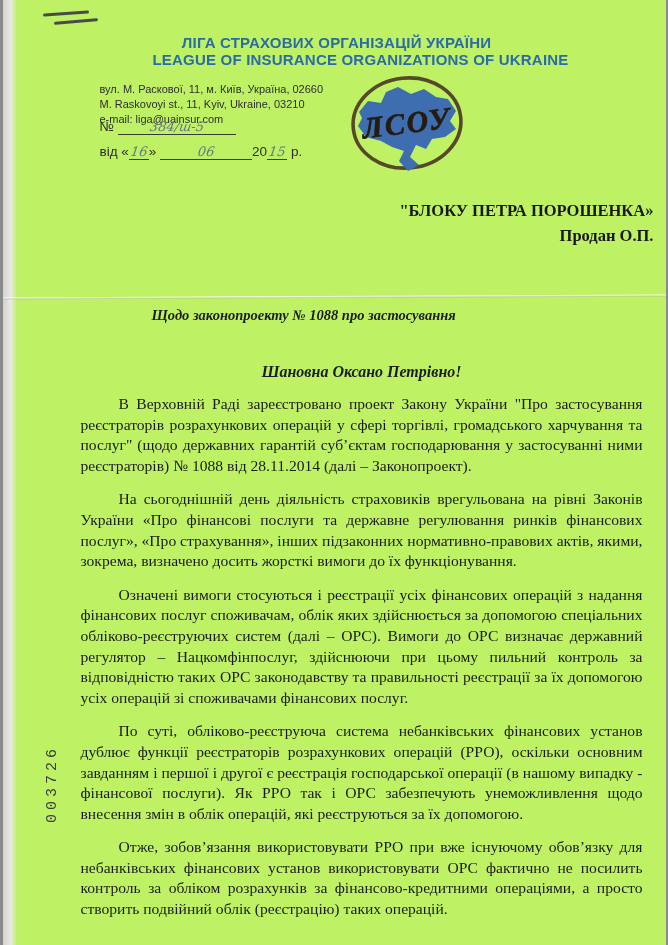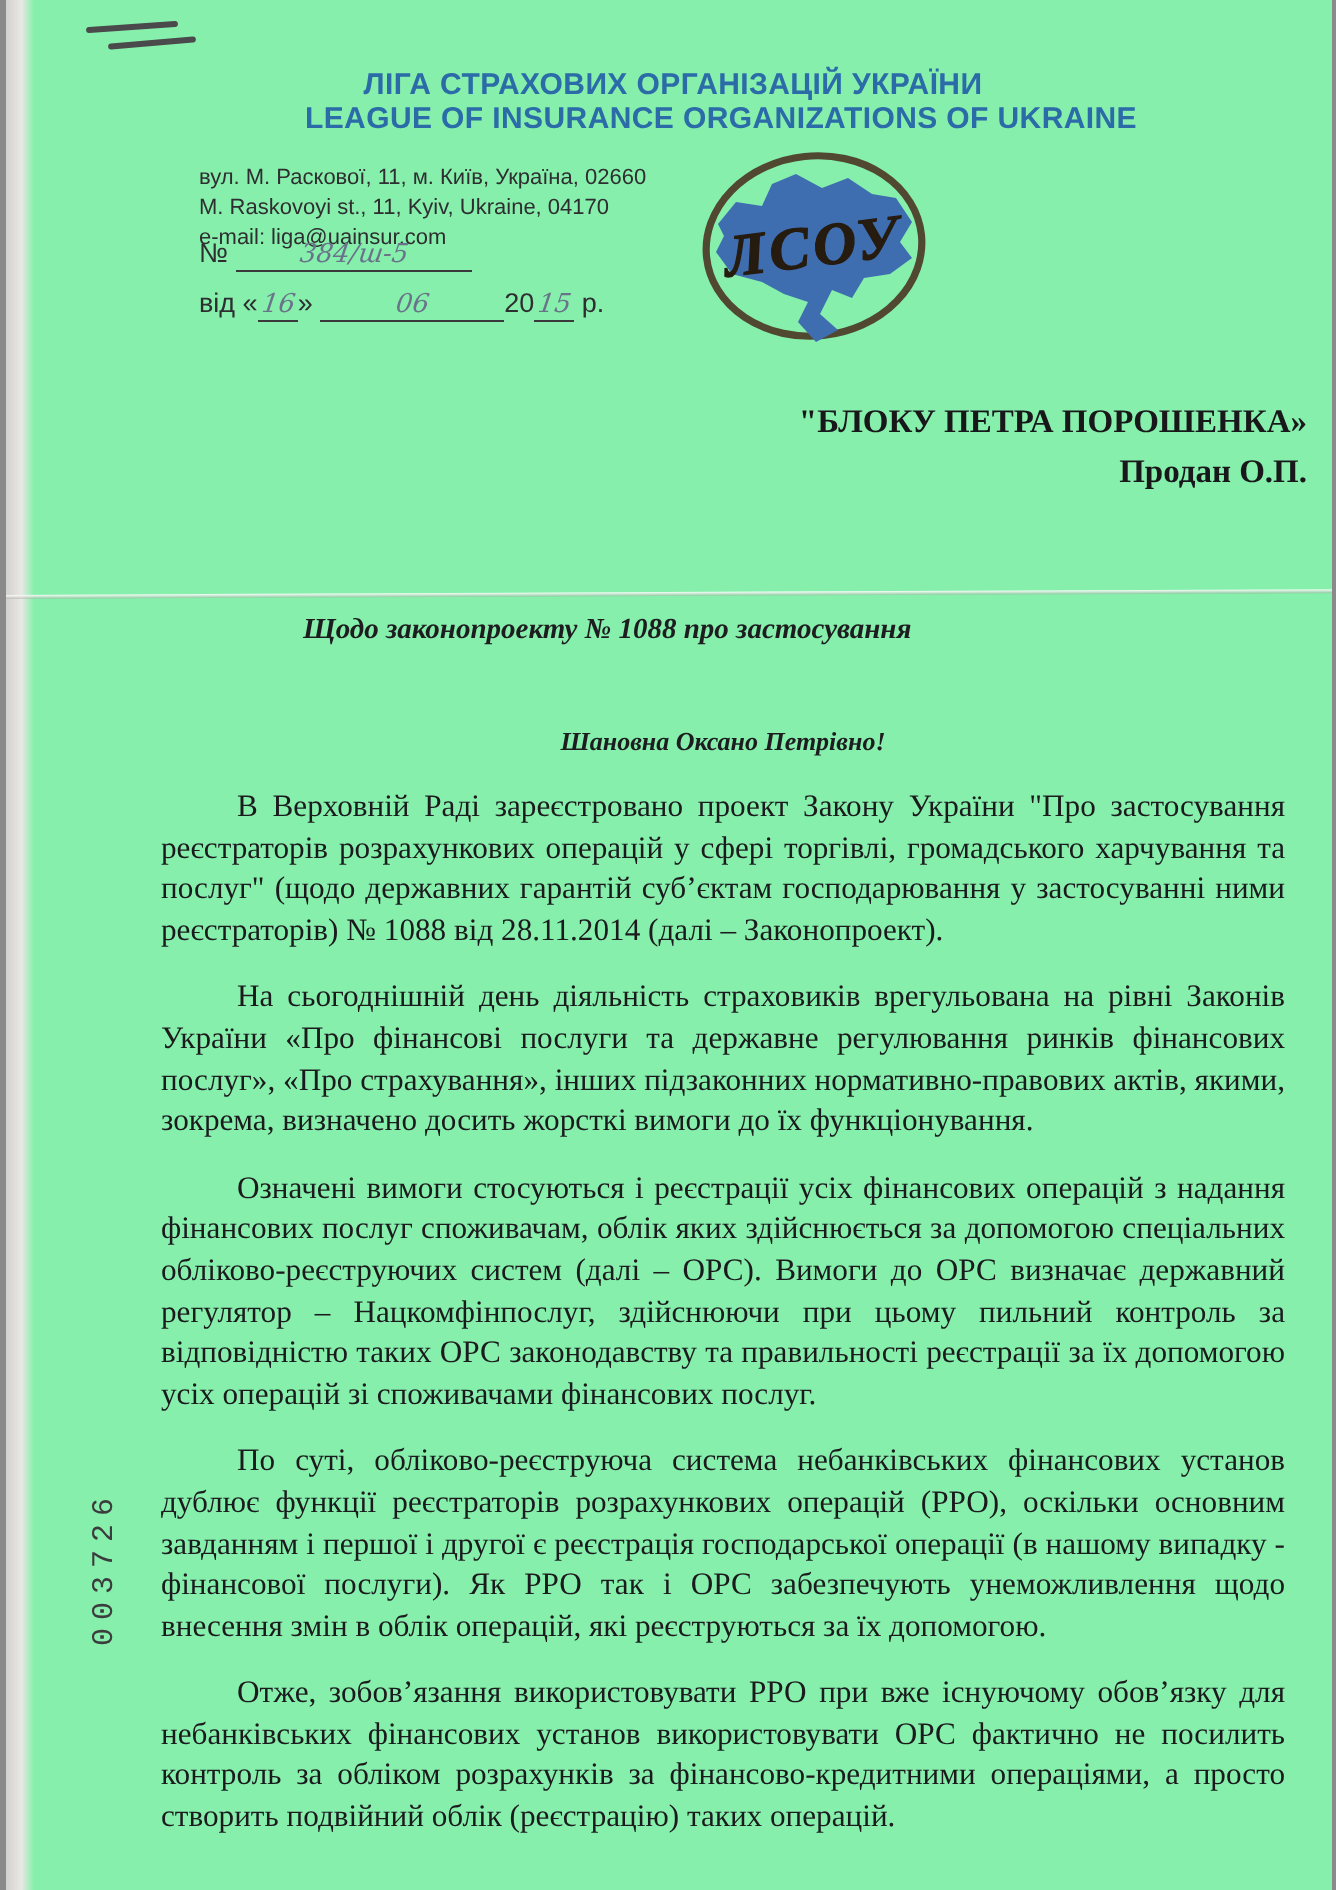--- a/index.html
+++ b/index.html
@@ -1,18 +1,18 @@
 <!DOCTYPE html>
 <html lang="uk"><head>
 <meta charset="utf-8">
 <style>
   html,body{margin:0;padding:0;background:#8a8a8a;}
   .page{
     position:relative; width:663px; height:945px; margin:0 auto;
-    background:#86efac; overflow:hidden;
+    background:#bef264; overflow:hidden;
     font-family:"Liberation Serif", serif; color:#1d1d1f;
   }
   
   .scan-edge-left{position:absolute;left:0;top:0;width:14px;height:945px;
     background:linear-gradient(90deg,#d2d1ce 0%,#e9e8e5 55%,rgba(252,252,250,0) 100%);}
   .crease{position:absolute;left:0;top:296px;width:668px;height:2px;
     background:linear-gradient(180deg,rgba(255,255,255,.9),rgba(160,158,150,.45));
     transform:rotate(-0.25deg);}
   .pen-mark{position:absolute;background:#4a4a4c;border-radius:2px;}
   .pen-mark.m1{left:40px;top:12px;width:46px;height:3px;transform:rotate(-4deg);}
@@ -45,21 +45,21 @@
   
   .recipient{position:absolute;right:12px;top:198px;text-align:right;
     font-weight:bold;font-size:16.5px;line-height:25px;color:#18181a;}
 
   
   .subject{position:absolute;left:105px;top:306px;width:340px;
     font-weight:bold;font-style:italic;font-size:14.5px;line-height:19px;margin-left:44px;}
 
   
   .salutation{position:absolute;left:78px;top:363px;width:562px;text-align:center;
-    font-weight:bold;font-style:italic;font-size:13px;}
+    font-weight:bold;font-style:italic;font-size:16px;}
 
   
   .body-text{position:absolute;left:78px;top:394px;width:562px;}
   .body-text p{margin:0 0 13px 0;text-indent:38px;text-align:justify;
     font-size:15.6px;line-height:20.6px;color:#1b1b1d;}
 
   
   .stamp-number{position:absolute;left:-11px;top:774px;width:124px;height:20px;
     transform:rotate(-90deg);font-family:"Liberation Mono", monospace;
     font-size:15px;letter-spacing:4px;color:#3c3c3e;text-align:center;}
@@ -74,21 +74,21 @@
   <div class="pen-mark m1"></div>
   <div class="pen-mark m2"></div>
 
   <div class="org-titles">
     <div class="org-uk">ЛІГА СТРАХОВИХ ОРГАНІЗАЦІЙ УКРАЇНИ</div>
     <div class="org-en">LEAGUE OF INSURANCE ORGANIZATIONS OF UKRAINE</div>
   </div>
 
   <div class="contact left">
     <div>вул. М. Раскової, 11, м. Київ, Україна, 02660</div>
-    <div>M. Raskovoyi  st., 11, Kyiv, Ukraine, 04170</div>
+    <div>M. Raskovoyi  st., 11, Kyiv, Ukraine, 03210</div>
     <div>e-mail: liga@uainsur.com</div>
   </div>
 
   <svg class="logo" viewBox="0 0 140 112" xmlns="http://www.w3.org/2000/svg">
     <ellipse cx="70" cy="55" rx="54" ry="45" fill="none" stroke="#4a3522" stroke-width="3.6" transform="rotate(-6 70 55)" opacity="0.9"></ellipse>
     <path fill="#3e6eb0" d="M22,44 L31,33 L44,35 L49,24 L61,19 L74,26 L87,21 L99,29 L111,31 L119,43 L113,53 L119,61 L108,69 L95,71 L89,81 L79,77 L73,89 L82,97 L71,103 L62,93 L67,83 L55,79 L44,73 L29,69 L21,58 L25,50 Z"></path>
     <text x="70" y="65" text-anchor="middle" font-family="Liberation Serif, serif" font-style="italic" font-weight="bold" font-size="30" letter-spacing="2" fill="#261b0f" stroke="#261b0f" stroke-width="0.6" transform="rotate(-7 70 58)">ЛСОУ</text>
   </svg>
 
 

